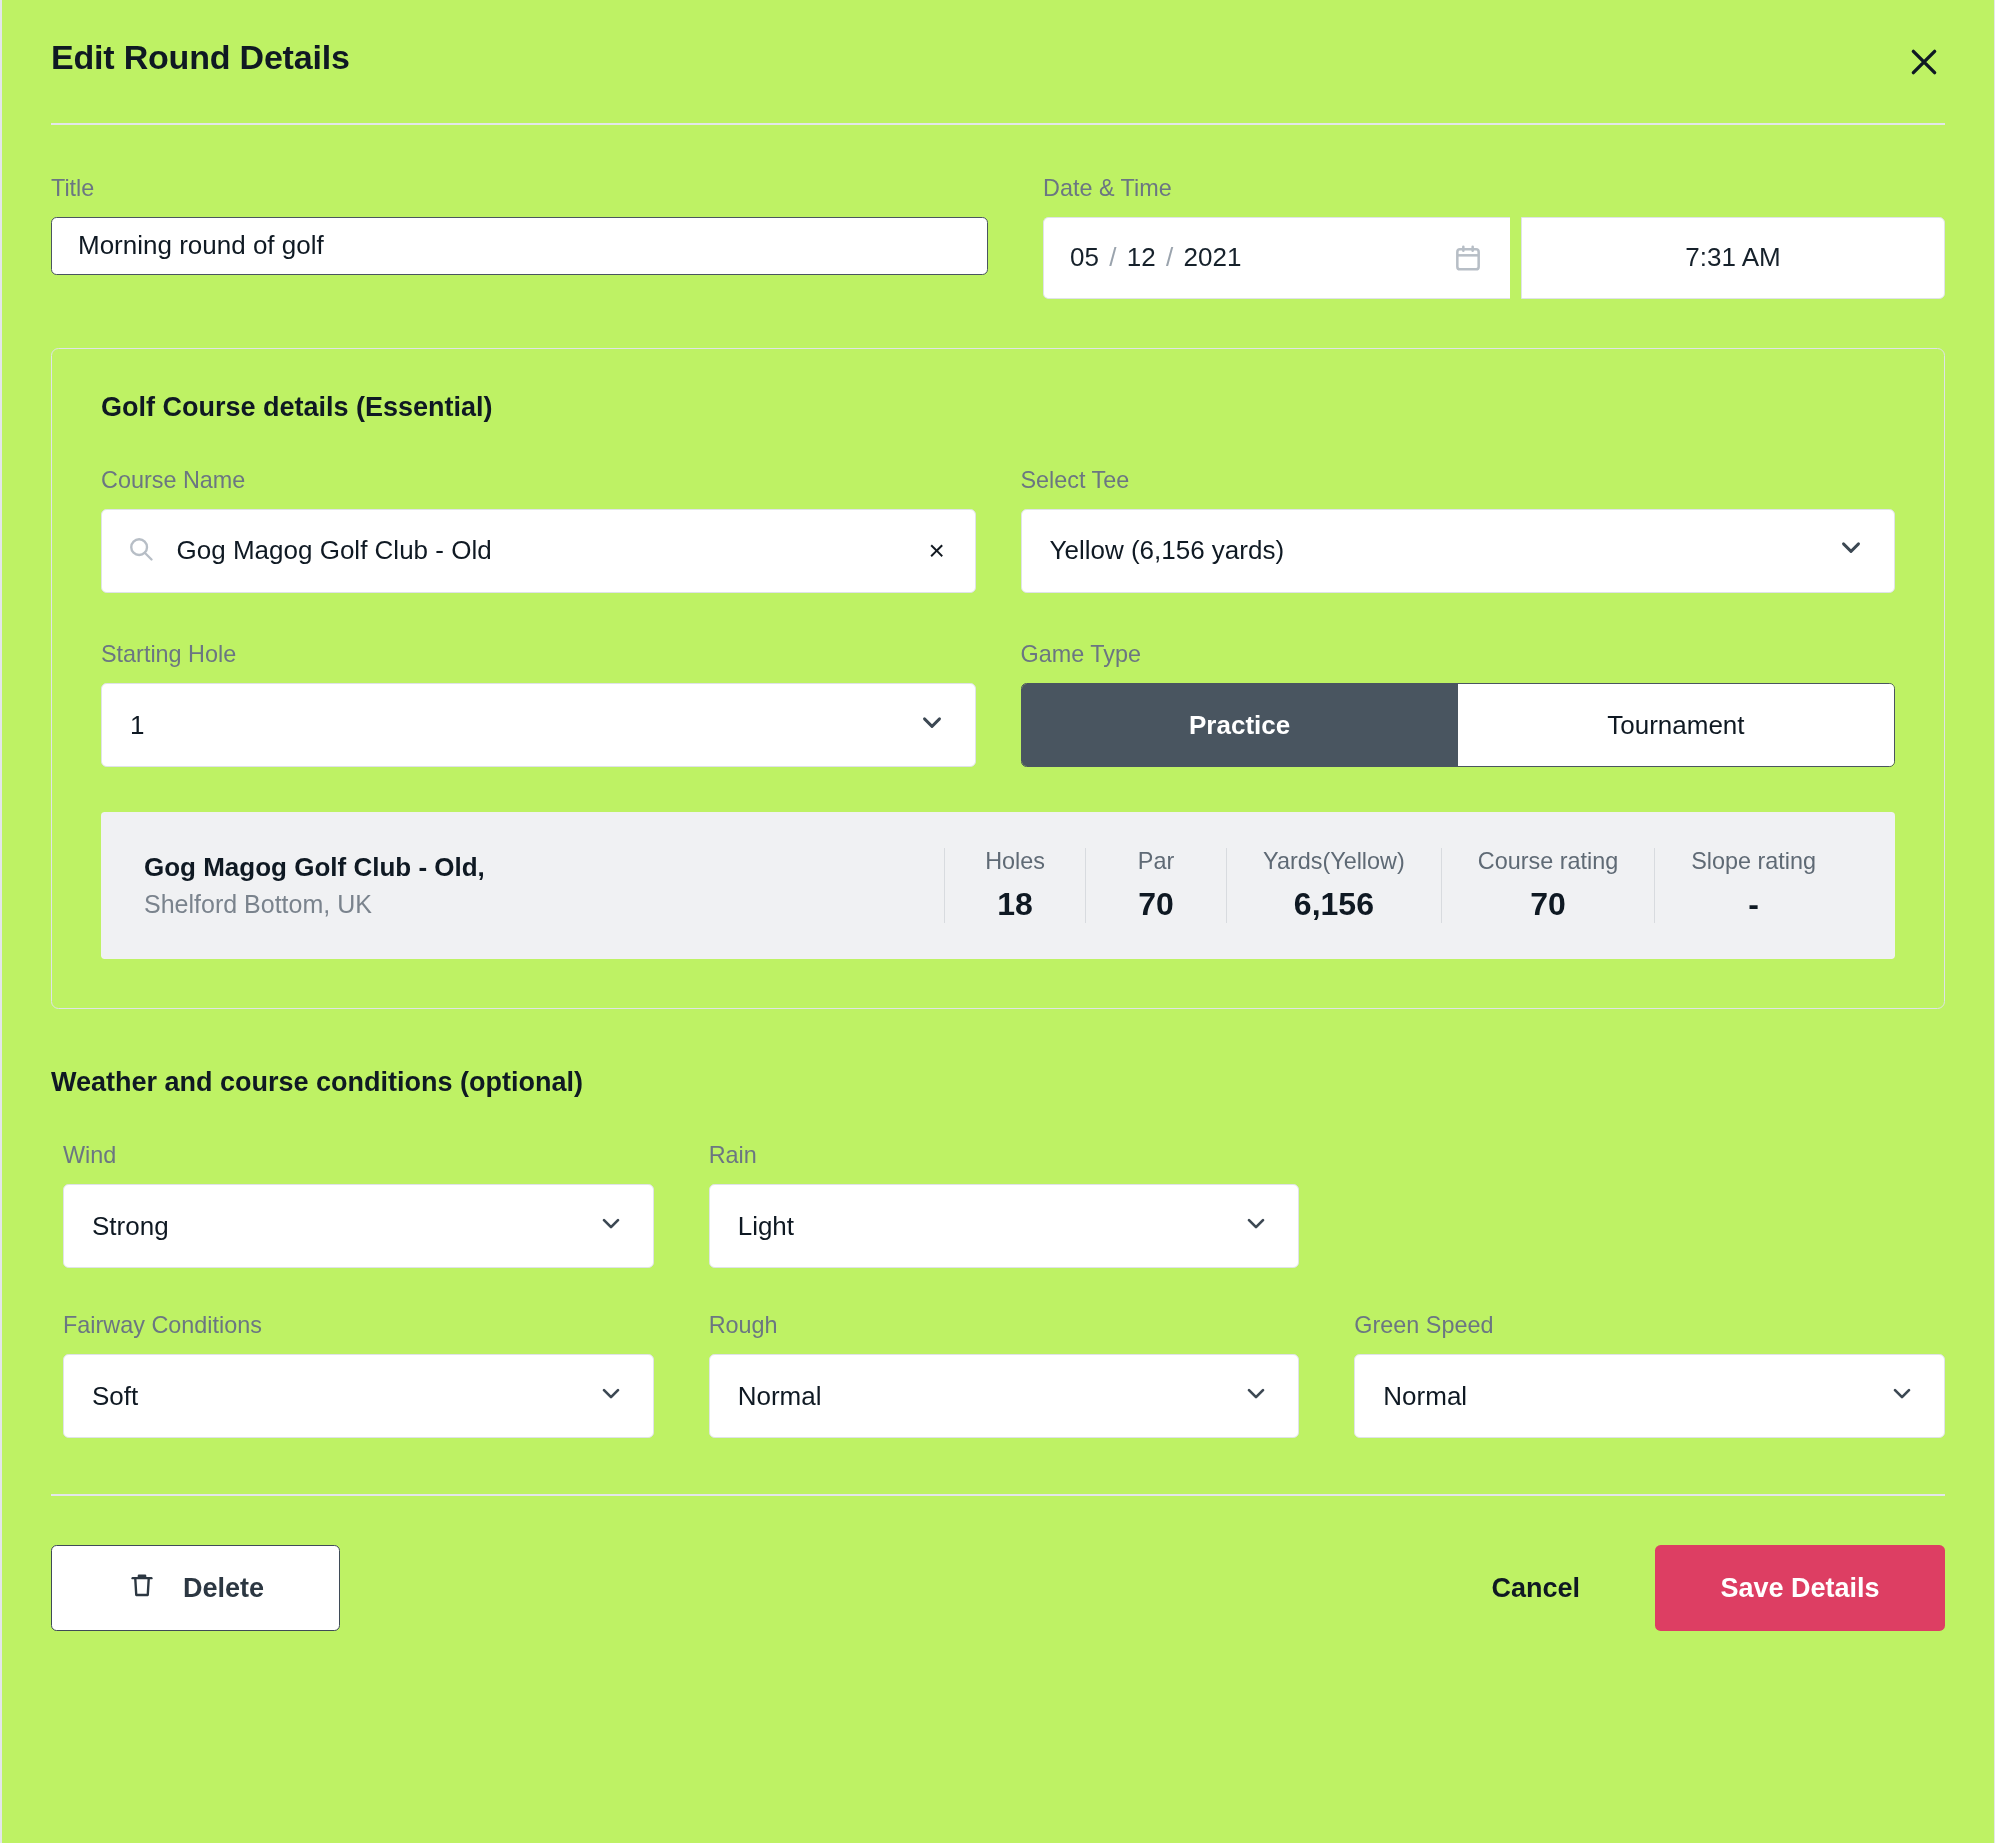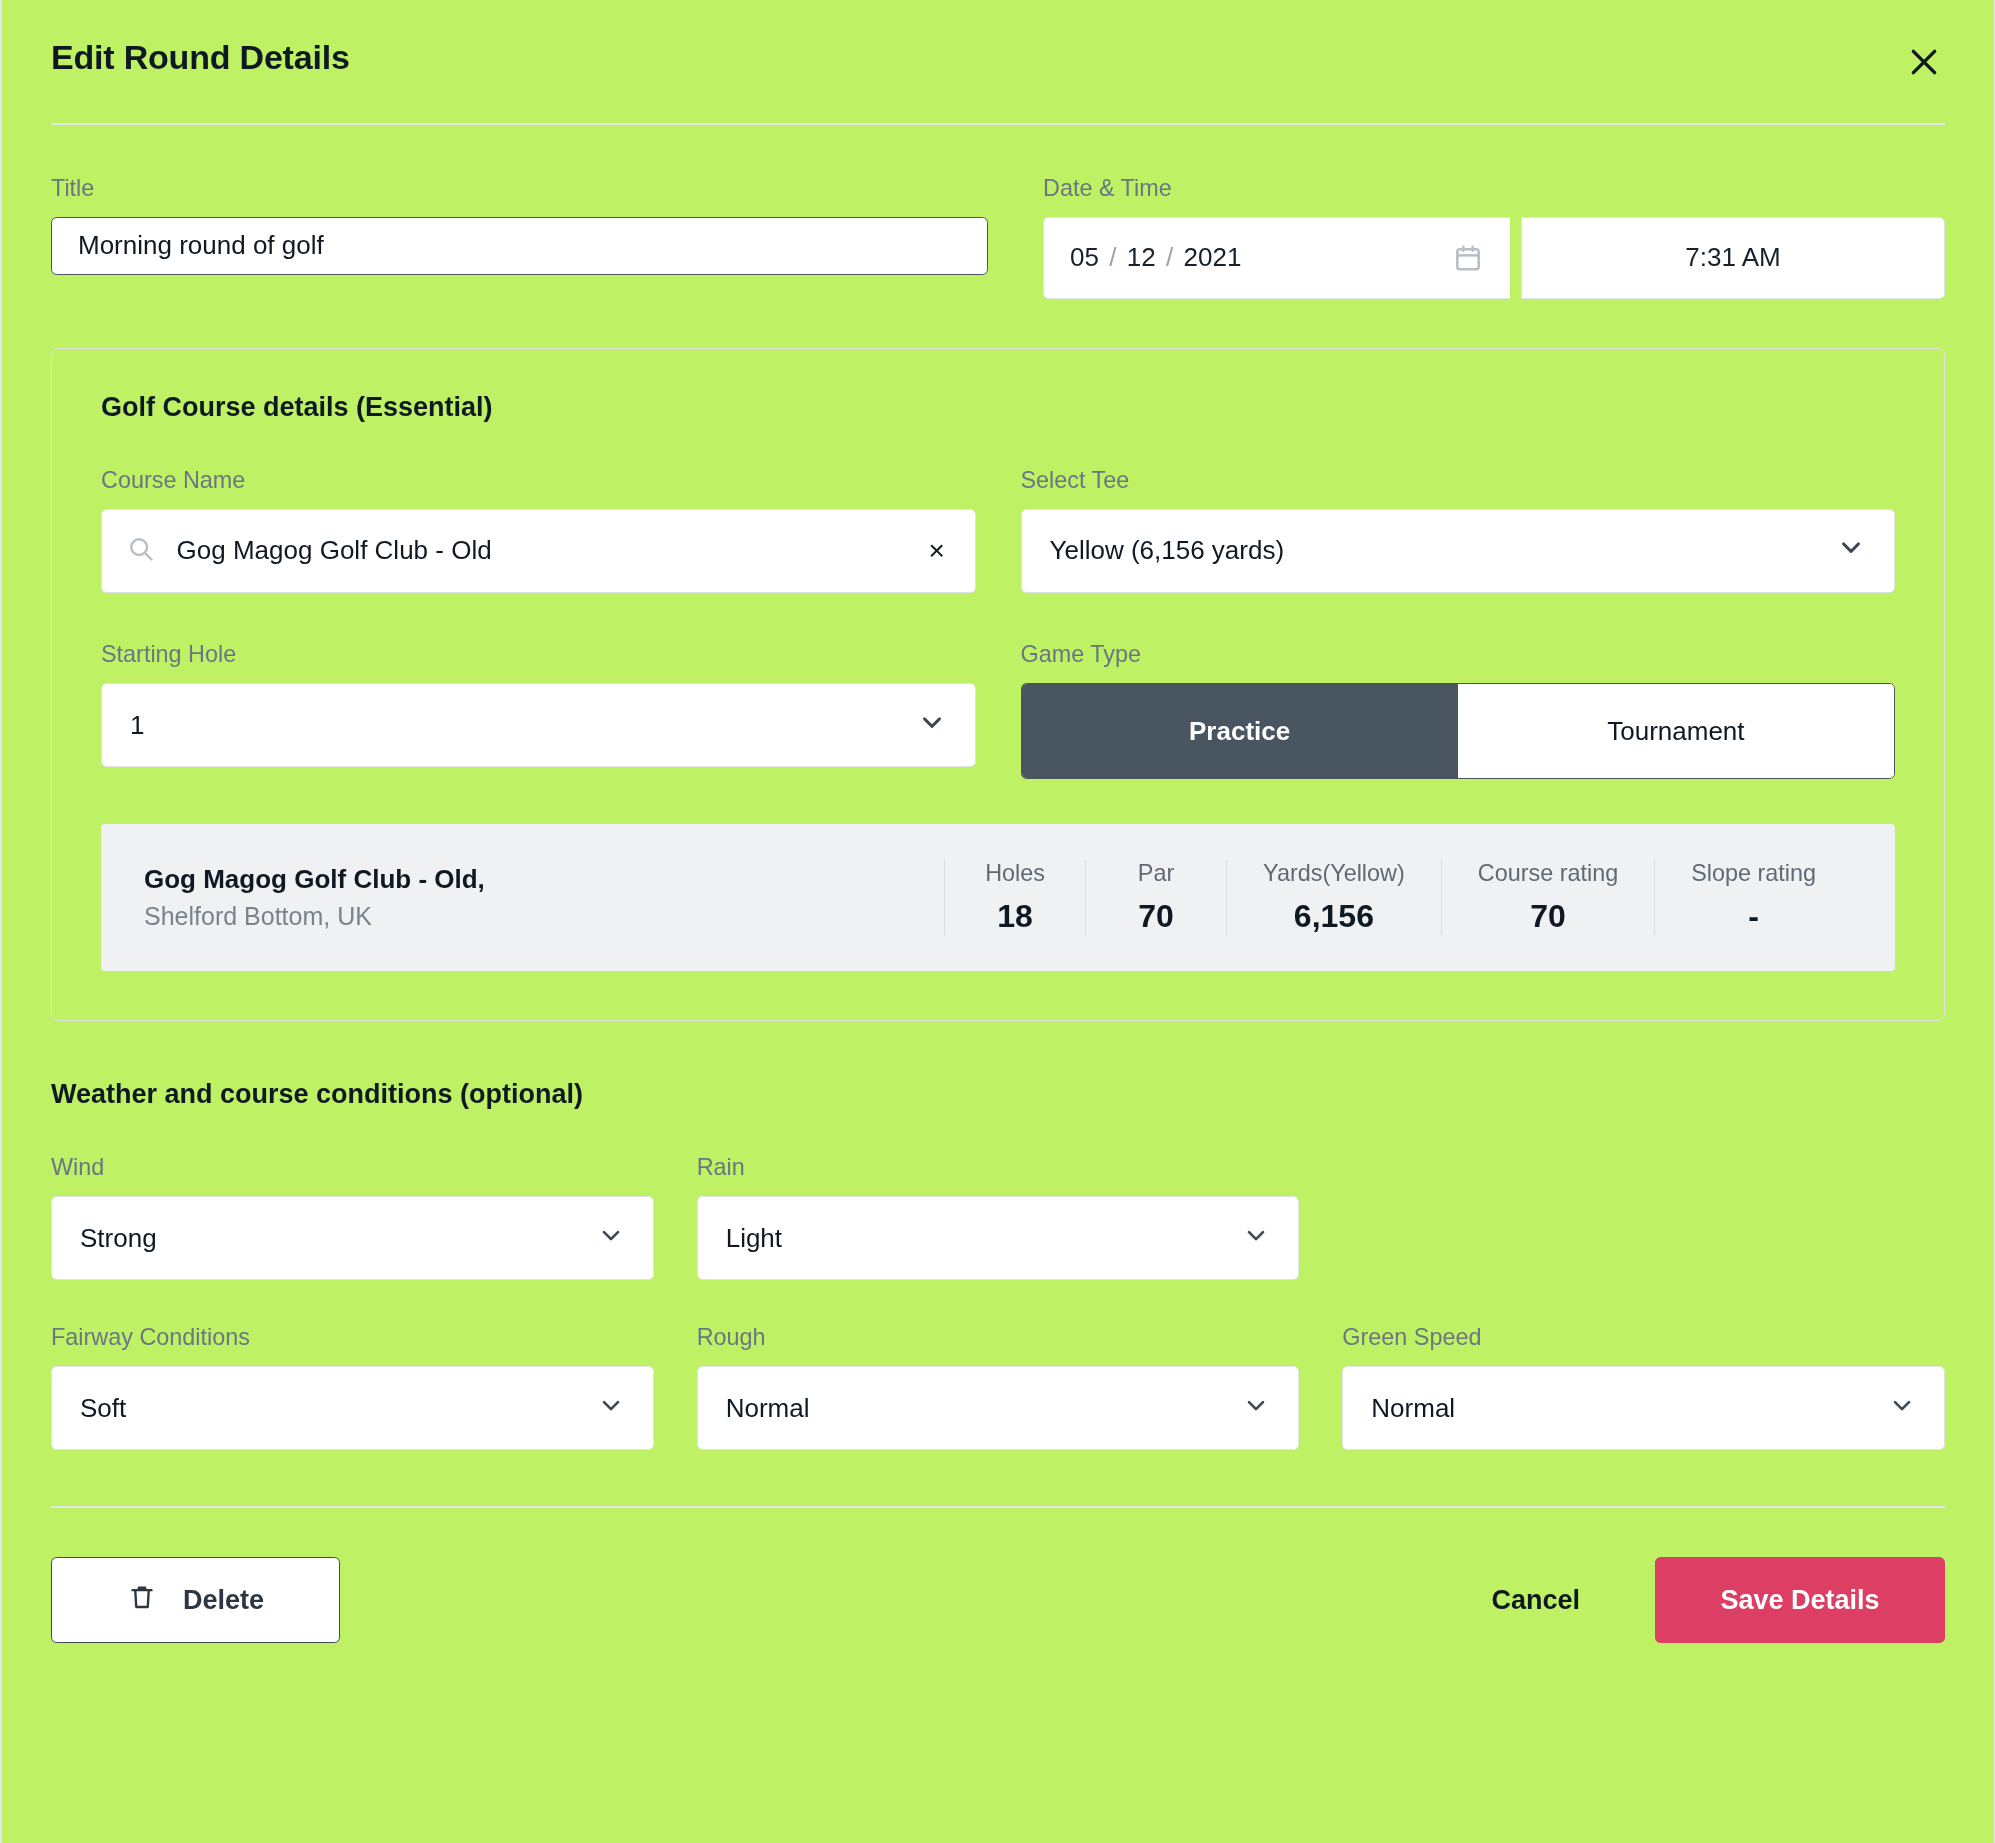--- a/index.html
+++ b/index.html
@@ -168,21 +168,21 @@
     font-size: 26px;
     color: #0f1923;
     cursor: pointer;
   }
 
   .panel-row2 { margin-top: 47px; }
 
   
   .toggle {
     display: flex;
-    height: 96px;
+    height: 84px;
     border: 1.9px solid #4a5560;
     border-radius: 5.6px;
     overflow: hidden;
   }
   .toggle-opt {
     flex: 1;
     display: flex;
     align-items: center;
     justify-content: center;
     font-size: 26px;
@@ -229,21 +229,21 @@
     margin-top: 58px;
     font-size: 27px;
     font-weight: bold;
     color: #0f1923;
   }
   .weather-grid {
     display: flex;
     gap: 43px;
     margin-top: 43px;
   }
-  .w-col { width: 611px; }
+  .w-col { width: 611px; margin-left: 12px; }
   .w-col.empty { visibility: hidden; }
 
   
   .footer-divider {
     height: 1.9px;
     background: #e3e6ea;
     margin-top: 56px;
   }
   .footer {
     display: flex;

